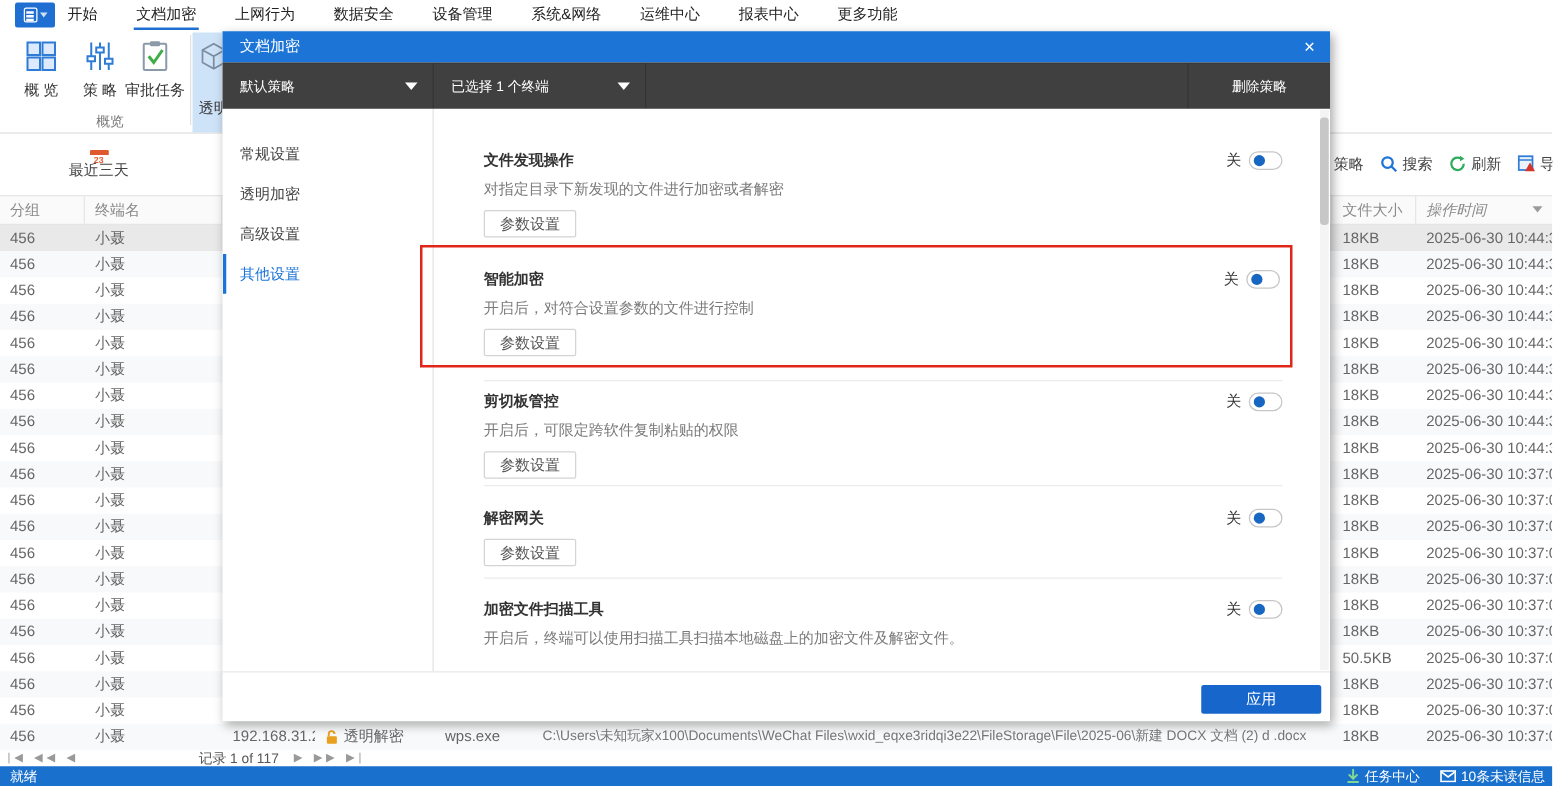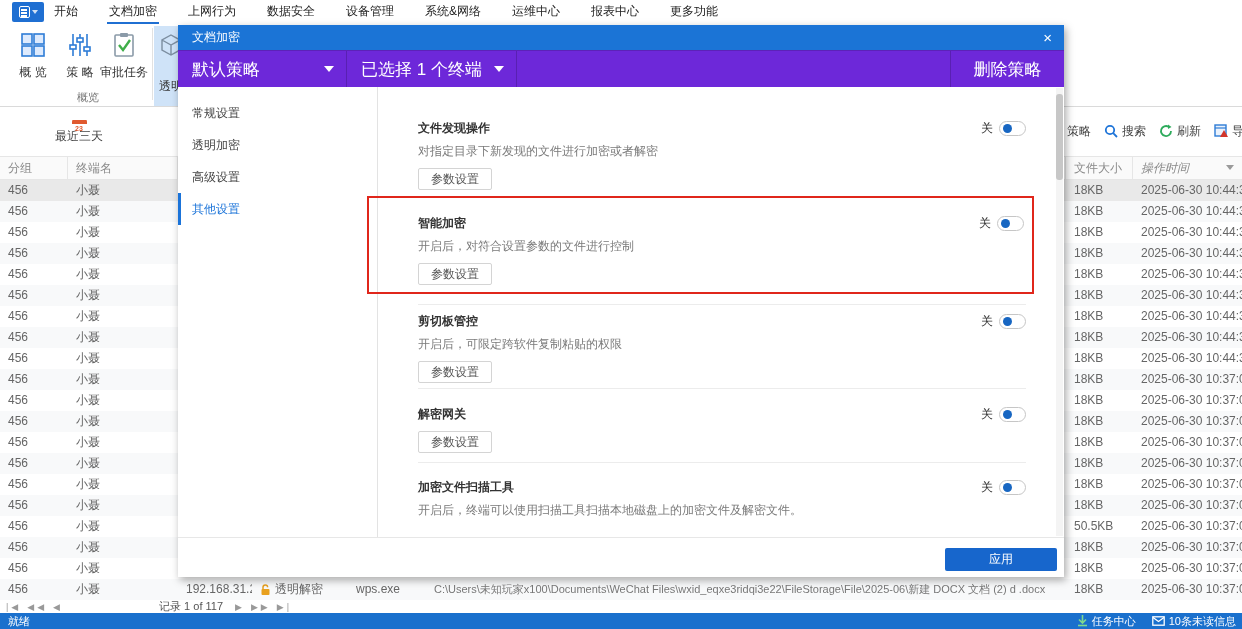--- a/index.html
+++ b/index.html
@@ -80,34 +80,34 @@
   .sb-right { margin-left:auto; margin-right:6px; display:flex; align-items:center; gap:16px; }
   .sb-item { display:flex; align-items:center; gap:4px; cursor:pointer; }
 
   
   .modal { position:absolute; left:178px; top:25px; width:886px; height:552px; background:#fff;
     box-shadow:2px 3px 8px rgba(0,0,0,.35); z-index:50; }
   .m-title { height:25px; background:#1b74d6; color:#fff; font-size:12px; display:flex;
     align-items:center; padding-left:14px; }
   .m-close { margin-left:auto; margin-right:12px; font-size:15px; line-height:15px; cursor:pointer;
     color:#fff; }
-  .m-drop { height:37px; background:#6d28d9; border-top:1px solid rgba(0,0,0,.15); display:flex;
-    color:#fff; font-size:17px; }
+  .m-drop { height:37px; background:#404040; border-top:1px solid rgba(0,0,0,.15); display:flex;
+    color:#fff; font-size:11px; }
   .m-seg { display:flex; align-items:center; padding:0 12px 0 14px; border-right:1px solid rgba(0,0,0,.18);
     cursor:pointer; }
   .m-seg .seg-txt { flex:1; }
   .m-seg.seg1 { width:169px; }
   .m-seg.seg2 { width:170px; }
   .m-spacer { flex:1; }
   .m-del { width:114px; border-left:1px solid rgba(0,0,0,.18); display:flex; align-items:center;
     justify-content:center; cursor:pointer; }
   .drop-caret { width:0; height:0; border-left:5px solid transparent; border-right:5px solid transparent;
     border-top:6px solid #fff; margin-left:8px; }
   .m-body { height:450px; display:flex; overflow:hidden; }
-  .m-side { width:200px; border-right:1px solid #e3e3e3; padding-top:10px; flex:none; }
+  .m-side { width:169px; border-right:1px solid #e3e3e3; padding-top:20px; flex:none; }
   .side-item { height:32px; line-height:32px; padding-left:14px; font-size:12px; color:#444; cursor:pointer; }
   .side-item.active { color:#1a73d9; box-shadow:inset 3px 0 0 #1a73d9; }
   .m-content { flex:1; padding:0 38px 0 40px; overflow:visible; }
   .section { }
   .section.s1 { padding:33px 0 6px 0; }
   .section.highlighted { border:2px solid #e0261b; margin-left:-51px; margin-right:-8px;
     padding:17px 8px 7px 49px; }
   .section.s3 { margin-top:10px; border-top:1px solid #ececec; padding:8px 0 5px 0; }
   .section.s4 { border-top:1px solid #ececec; padding:17px 0 9px 0; }
   .section.s5 { border-top:1px solid #ececec; padding:16px 0 0 0; }
@@ -117,21 +117,21 @@
   .t-label { font-size:12px; color:#333; }
   .pill { width:27px; height:15px; border:1px solid #c6c6c6; border-radius:8px; background:#fff;
     position:relative; cursor:pointer; }
   .knob { position:absolute; left:3px; top:2px; width:9px; height:9px; border-radius:50%;
     background:#1766c2; }
   .sec-desc { margin-top:7px; font-size:12px; color:#7a7a7a; height:16px; line-height:16px; }
   .param-btn { margin-top:9px; height:22px; padding:0 12px; font-size:12px; color:#555;
     background:#fff; border:1px solid #d4d4d4; border-radius:2px; cursor:pointer;
     font-family:inherit; }
   .m-footer { height:40px; border-top:1px solid #e7e7e7; position:relative; }
-  .apply-btn { position:absolute; right:7px; top:10px; width:112px; height:23px; background:#1766cc;
+  .apply-btn { position:absolute; right:7px; top:10px; width:96px; height:23px; background:#1766cc;
     color:#fff; border:none; font-size:12px; border-radius:2px; cursor:pointer; font-family:inherit; }
   .m-scroll-track { position:absolute; right:1px; top:63px; width:7px; height:448px; background:#f4f4f4; }
   .m-scroll-thumb { position:absolute; left:0; top:6px; width:7px; height:86px; background:#c7c7c7;
     border-radius:3px; cursor:pointer; }
 </style>
 </head>
 <body>
 
 <div id="frame">
 

